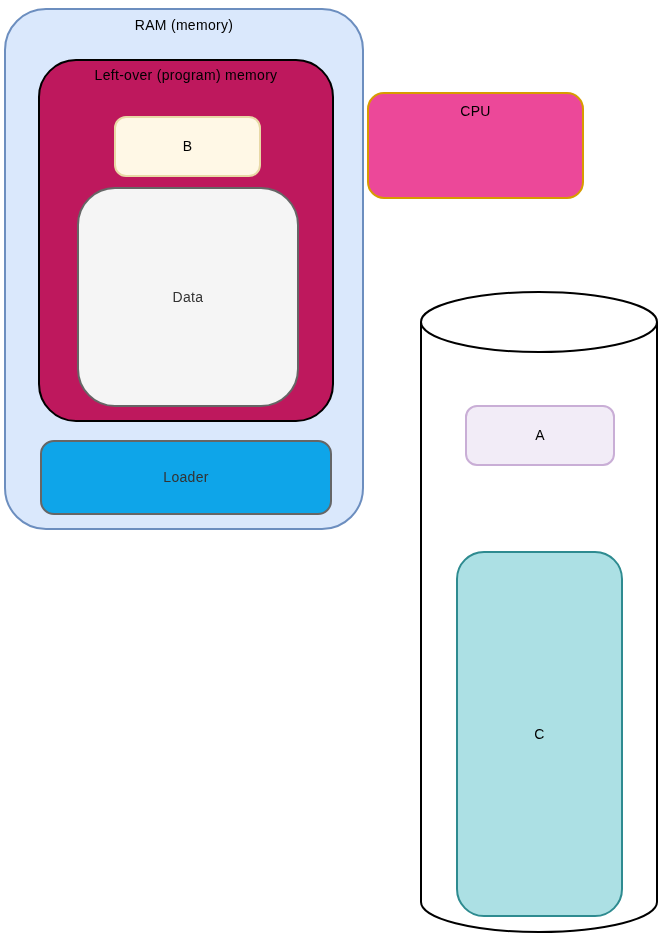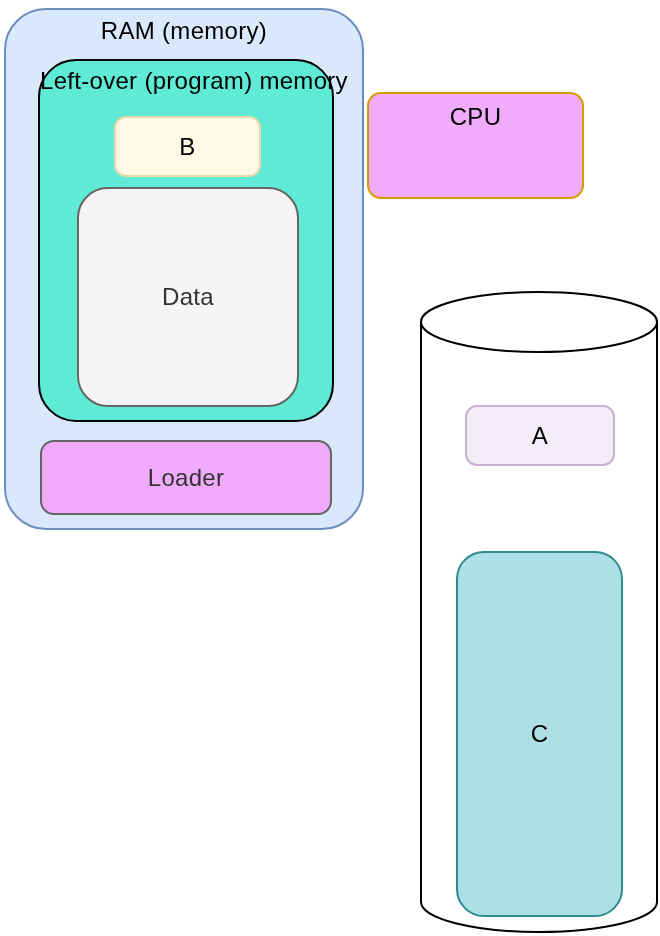--- a/index.html
+++ b/index.html
@@ -15,21 +15,21 @@
     background: #ffffff;
     overflow: hidden;
     color: #000000;
   }
   .node {
     position: absolute;
     box-sizing: border-box;
     border: 2px solid #000;
   }
   .label {
-    font-size: 24px;
+    font-size: 14px;
     line-height: 1.15;
     letter-spacing: 0.3px;
     color: #000000;
     white-space: nowrap;
   }
   .label-top {
     position: absolute;
     left: 0;
     right: 0;
     text-align: center;
@@ -111,38 +111,38 @@
   }
 </style>
 </head>
 <body>
 
 <div class="canvas">
 
   <div class="node ram" style="background-color: rgb(218, 232, 252); border-color: rgb(108, 142, 191);">
     <div class="label label-top">RAM (memory)</div>
 
-    <div class="node leftover" style="background-color: #5eead4; border-color: rgb(0, 0, 0);">
+    <div class="node leftover" style="background-color: #be185d; border-color: rgb(0, 0, 0);">
       <div class="label label-top">Left-over (program) memory</div>
 
       <div class="node bbox center-label" style="background-color: rgb(255, 248, 230); border-color: rgb(232, 217, 166);">
         <div class="label">B</div>
       </div>
 
-      <div class="node databox center-label" style="background-color: rgb(245, 245, 245); border-color: rgb(102, 102, 102); border-radius: 31px;">
+      <div class="node databox center-label" style="background-color: rgb(245, 245, 245); border-color: rgb(102, 102, 102);">
         <div class="label">Data</div>
       </div>
     </div>
 
-    <div class="node loaderbox center-label" style="background-color: #f0abfc; border-color: rgb(102, 102, 102);">
+    <div class="node loaderbox center-label" style="background-color: #0ea5e9; border-color: rgb(102, 102, 102);">
       <div class="label">Loader</div>
     </div>
   </div>
 
-  <div class="node cpu" style="background-color: #f0abfc; border-color: rgb(215, 155, 0);">
+  <div class="node cpu" style="background-color: #ec4899; border-color: rgb(215, 155, 0); border-radius: 17px;">
     <div class="label label-top">CPU</div>
   </div>
 
 
   <svg class="disk-svg" viewBox="0 0 240 648" xmlns="http://www.w3.org/2000/svg">
     <path d="M 2,34 L 2,614 A 118,30 0 0 0 238,614 L 238,34" fill="#ffffff" stroke-width="2" stroke="#000000"></path>
     <ellipse cx="120" cy="34" rx="118" ry="30" fill="#ffffff" stroke-width="2" stroke="#000000"></ellipse>
   </svg>
 
 

